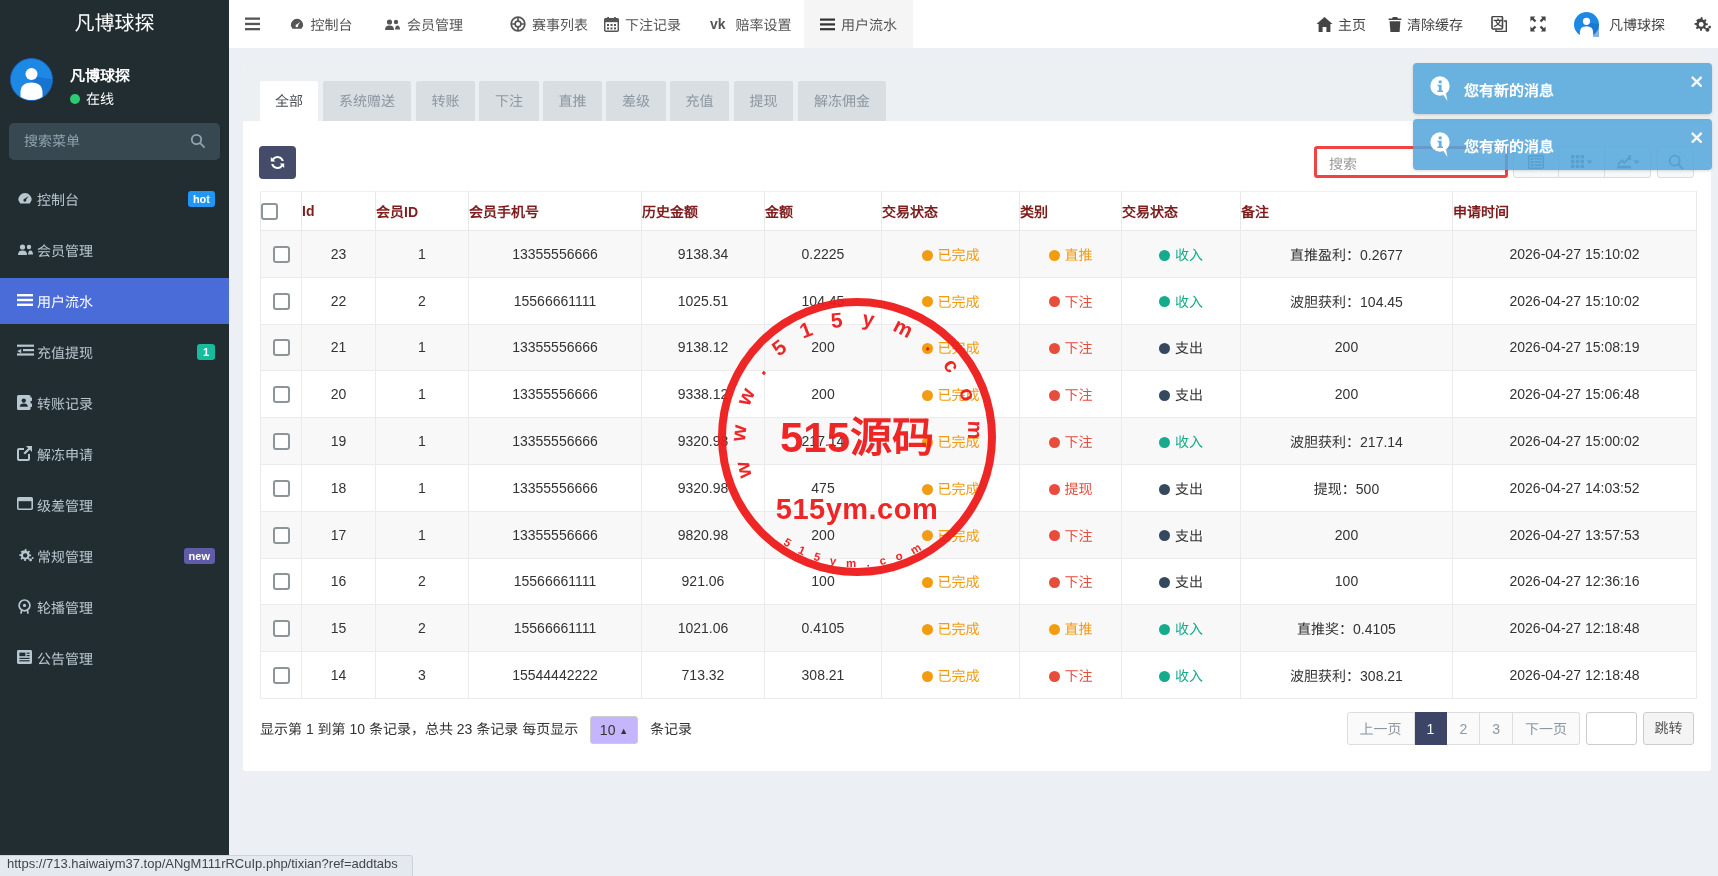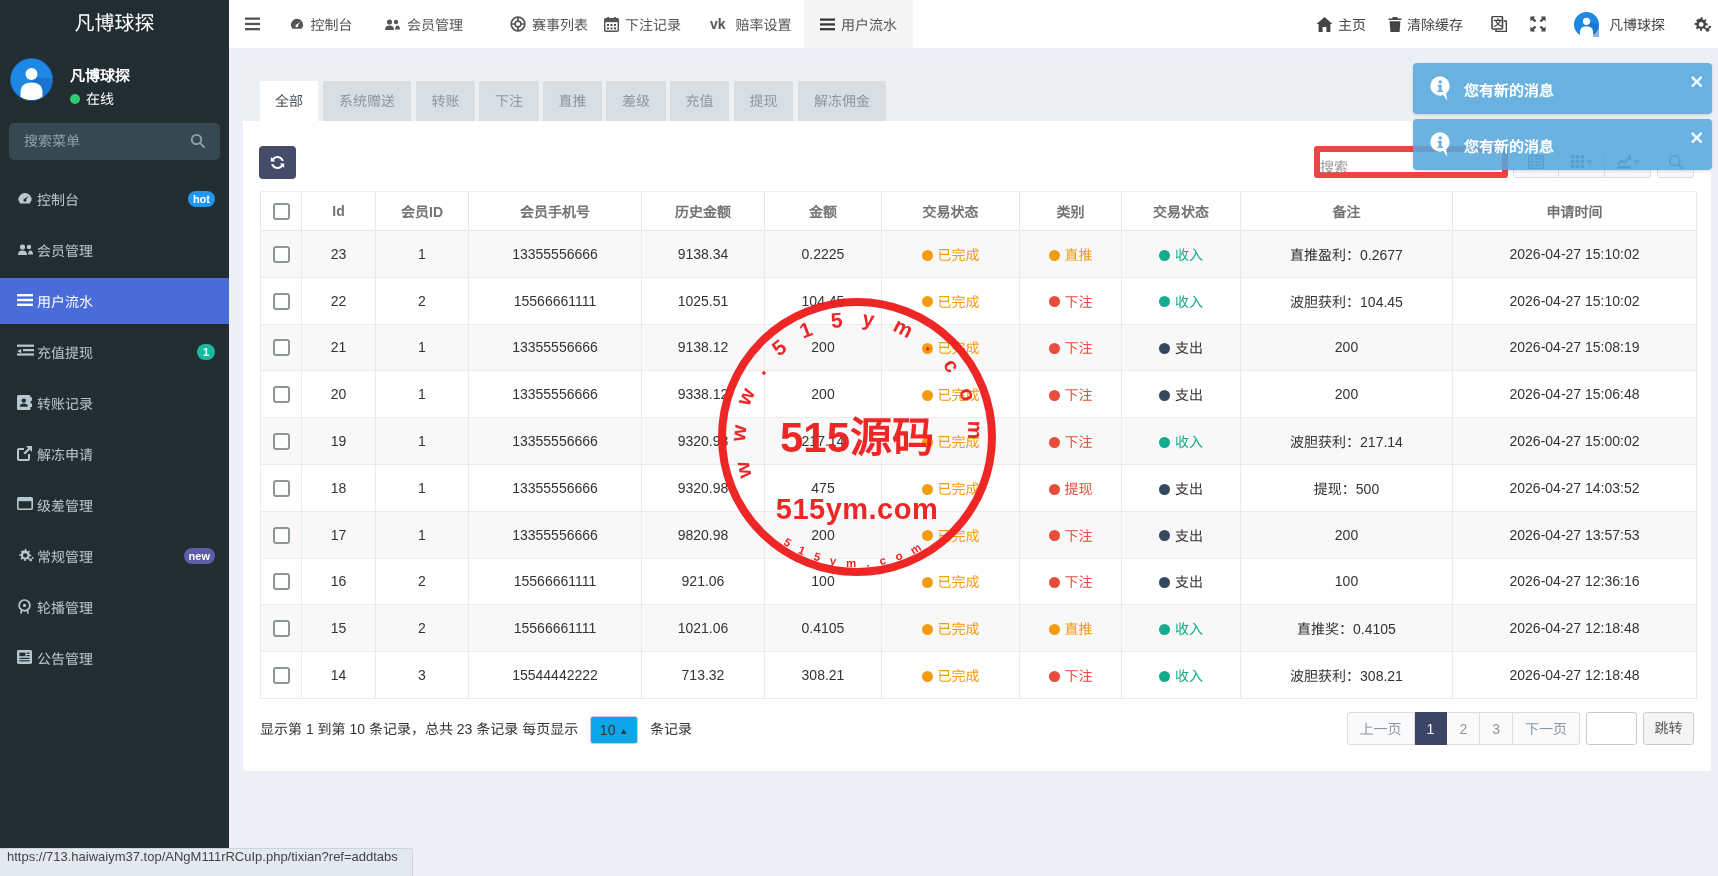--- a/index.html
+++ b/index.html
@@ -13,71 +13,71 @@
 #avatar{position:absolute;left:10px;top:1px;width:43px;height:43px;border-radius:50%;background:#1e88e5;overflow:hidden;border:1px solid #1565c0;}
 #uname{position:absolute;left:70px;top:7px;color:#fff;font-size:15px;font-weight:bold;}
 #ustat{position:absolute;left:70px;top:31px;color:#fff;font-size:14px;}
 #ustat .dot{display:inline-block;width:10px;height:10px;border-radius:50%;background:#3c763d;background:#2ecc71;margin-right:6px;}
 #sbsearch{position:absolute;left:9px;top:123px;width:211px;height:37px;background:#374850;border-radius:5px;color:#90a4ae;font-size:14px;line-height:37px;padding-left:15px;}
 #menu{position:absolute;top:176px;left:0;width:229px;list-style:none;}
 #menu li{position:relative;height:46px;margin-bottom:5px;color:#b8c7ce;font-size:14px;}
 #menu li .mi{position:absolute;left:17px;top:50%;transform:translateY(-50%);width:16px;height:16px;}
 #menu li .mt{position:absolute;left:37px;top:50%;transform:translateY(-50%);}
 #menu li.active{background:#4a6cd9;color:#fff;}
-.badge{position:absolute;right:14px;top:50%;transform:translateY(-50%);font-size:11px;font-weight:bold;color:#fff;border-radius:8px;padding:2px 5px;line-height:12px;}
+.badge{position:absolute;right:14px;top:50%;transform:translateY(-50%);font-size:11px;font-weight:bold;color:#fff;border-radius:3px;padding:2px 5px;line-height:12px;}
 .b-hot{background:#2196f3;}
 .b-one{background:#18bc9c;padding:2px 6px;}
 .b-new{background:#605ca8;}
 .chev{position:absolute;right:16px;top:50%;transform:translateY(-50%);color:#b8c7ce;font-size:12px;}
 
 #navbar{position:absolute;left:229px;top:0;width:1489px;height:48px;background:#fff;z-index:4;}
 .ntab{position:absolute;top:0;height:48px;display:flex;align-items:center;color:#555;}
 .ntab .ic{margin-right:6px;display:flex;}
 .ntab.active{background:#f5f5f5;}
 .nright{position:absolute;top:0;height:48px;display:flex;align-items:center;color:#444;}
 
 #panel{position:absolute;left:243px;top:64px;width:1468px;height:707px;background:#fff;border-radius:3px;}
 #phead{position:absolute;left:0;top:0;width:100%;height:57px;background:#edf0f2;border-radius:3px 3px 0 0;}
 .ftab{position:absolute;bottom:0;height:40px;line-height:40px;text-align:center;background:#d9dee3;color:#8c979f;font-size:14px;border-radius:2px 2px 0 0;}
 .ftab.active{background:#fff;color:#495057;}
 #refreshbtn{position:absolute;left:16px;top:82px;width:37px;height:33px;background:#444c69;border-radius:4px;display:flex;align-items:center;justify-content:center;}
-#searchinput{position:absolute;left:1071px;top:82px;width:194px;height:32px;border:6px solid #ef4444;border-radius:3px;line-height:30px;color:#999;background:#fff;}
+#searchinput{position:absolute;left:1071px;top:82px;width:194px;height:32px;border:3px solid #ef4444;border-radius:3px;line-height:30px;padding-left:12px;color:#999;background:#fff;}
 #btngroup{position:absolute;left:1270px;top:82px;height:32px;display:flex;}
 .bg-btn{width:46px;height:32px;border:1px solid #ddd;border-left:none;background:#f7f8f9;display:flex;align-items:center;justify-content:center;}
 .bg-btn:first-child{border-left:1px solid #ddd;border-radius:3px 0 0 3px;}
 .bg-btn:last-child{border-radius:0 3px 3px 0;}
 #sbtn{position:absolute;left:1414px;top:82px;width:37px;height:32px;border:1px solid #ddd;border-radius:3px;background:#f7f8f9;display:flex;align-items:center;justify-content:center;}
 
 #tbl{position:absolute;left:17px;top:127px;width:1436px;border-collapse:collapse;table-layout:fixed;font-size:14px;}
-#tbl th{height:39px;font-weight:bold;color:#737373;border:1px solid #e8e8e8;border-top:1px solid #f0f0f0;background:#fff;text-align:center;}
+#tbl th{height:39px;font-weight:bold;color:#7f1d1d;border:1px solid #e8e8e8;border-top:1px solid #f0f0f0;background:#fff;text-align:left;}
 #tbl td{height:46.8px;border:1px solid #ebebeb;text-align:center;color:#333;}
 #tbl tr.s td{background:#f8f8f8;}
 .cb{display:inline-block;width:17px;height:17px;border:2px solid #8d9599;border-radius:3px;background:#fff;vertical-align:middle;}
 .st{display:inline-block;width:11px;height:11px;border-radius:50%;margin-right:5px;vertical-align:middle;position:relative;top:-1px;}
 #tbl td.o{color:#f39c12;margin-top:24px;} .o .st{background:#f39c12;}
 #tbl td.r{color:#e74c3c;} .r .st{background:#e74c3c;}
 #tbl td.g{color:#16ab8d;} .g .st{background:#16ab8d;}
 #tbl td.d{color:#333;} .d .st{background:#34495e;}
 
 #recinfo{position:absolute;left:17px;top:650px;height:30px;line-height:30px;font-size:14px;color:#333;}
-#pagesel{display:inline-block;width:48px;height:28px;border:1px solid #ccc;border-radius:3px;background:#0ea5e9;text-align:center;line-height:26px;color:#333;margin:0 8px;vertical-align:middle;}
+#pagesel{display:inline-block;width:48px;height:28px;border:1px solid #ccc;border-radius:3px;background:#c4b5fd;text-align:center;line-height:26px;color:#333;margin:0 8px;vertical-align:middle;}
 #pager{position:absolute;right:17px;top:648px;height:33px;display:flex;font-size:14px;}
 .pg{height:33px;line-height:33px;padding:0 12px;border:1px solid #ddd;border-left:none;background:#fafafa;color:#8a98a5;}
 .pg.first{border-left:1px solid #ddd;border-radius:3px 0 0 3px;}
 .pg.lastc{border-radius:0 3px 3px 0;}
 .pg.active{background:#3c4565;color:#fff;border-color:#3c4565;}
 #jumpbox{width:51px;height:33px;border:1px solid #ccc;border-radius:3px;background:#fff;margin-left:6px;}
 #jumpbtn{width:51px;height:33px;border:1px solid #ccc;border-radius:3px;background:#f4f4f4;margin-left:6px;text-align:center;line-height:31px;color:#555;}
 
 .toast{position:absolute;left:1413px;width:299px;height:51px;background:rgba(86,167,220,0.88);border-radius:4px;z-index:20;box-shadow:0 1px 3px rgba(0,0,0,.15);}
 .toast .ticon{position:absolute;left:17px;top:13px;}
 .toast .ttxt{position:absolute;left:51px;top:50%;transform:translateY(-50%);color:#fff;font-size:15px;font-weight:bold;}
 .toast .tx{position:absolute;right:10px;top:11px;opacity:.9;}
 
-#statusbar{position:absolute;left:0;bottom:0;height:28px;background:#e4e9f0;border:1px solid #cdd3da;border-left:none;border-bottom:none;border-radius:0 3px 0 0;font-size:13px;color:#414549;line-height:15px;padding:0 14px 0 7px;z-index:30;}
+#statusbar{position:absolute;left:0;bottom:0;height:21px;background:#e4e9f0;border:1px solid #cdd3da;border-left:none;border-bottom:none;border-radius:0 3px 0 0;font-size:13px;color:#414549;line-height:15px;padding:0 14px 0 7px;z-index:30;}
 </style>
 </head>
 <body>
 <div id="sidebar">
   <div id="logo">凡博球探</div>
   <div id="userpanel">
     <div id="avatar"><svg width="41" height="41" viewBox="0 0 41 41">
           <circle cx="20.5" cy="20.5" r="20.5" fill="#1e88e5"></circle>
           <path d="M14 26 L41 53 L41 20 L27 18 Z" fill="#1565c0" opacity=".55"></path>
           <circle cx="20.5" cy="15" r="6" fill="#fff"></circle>

